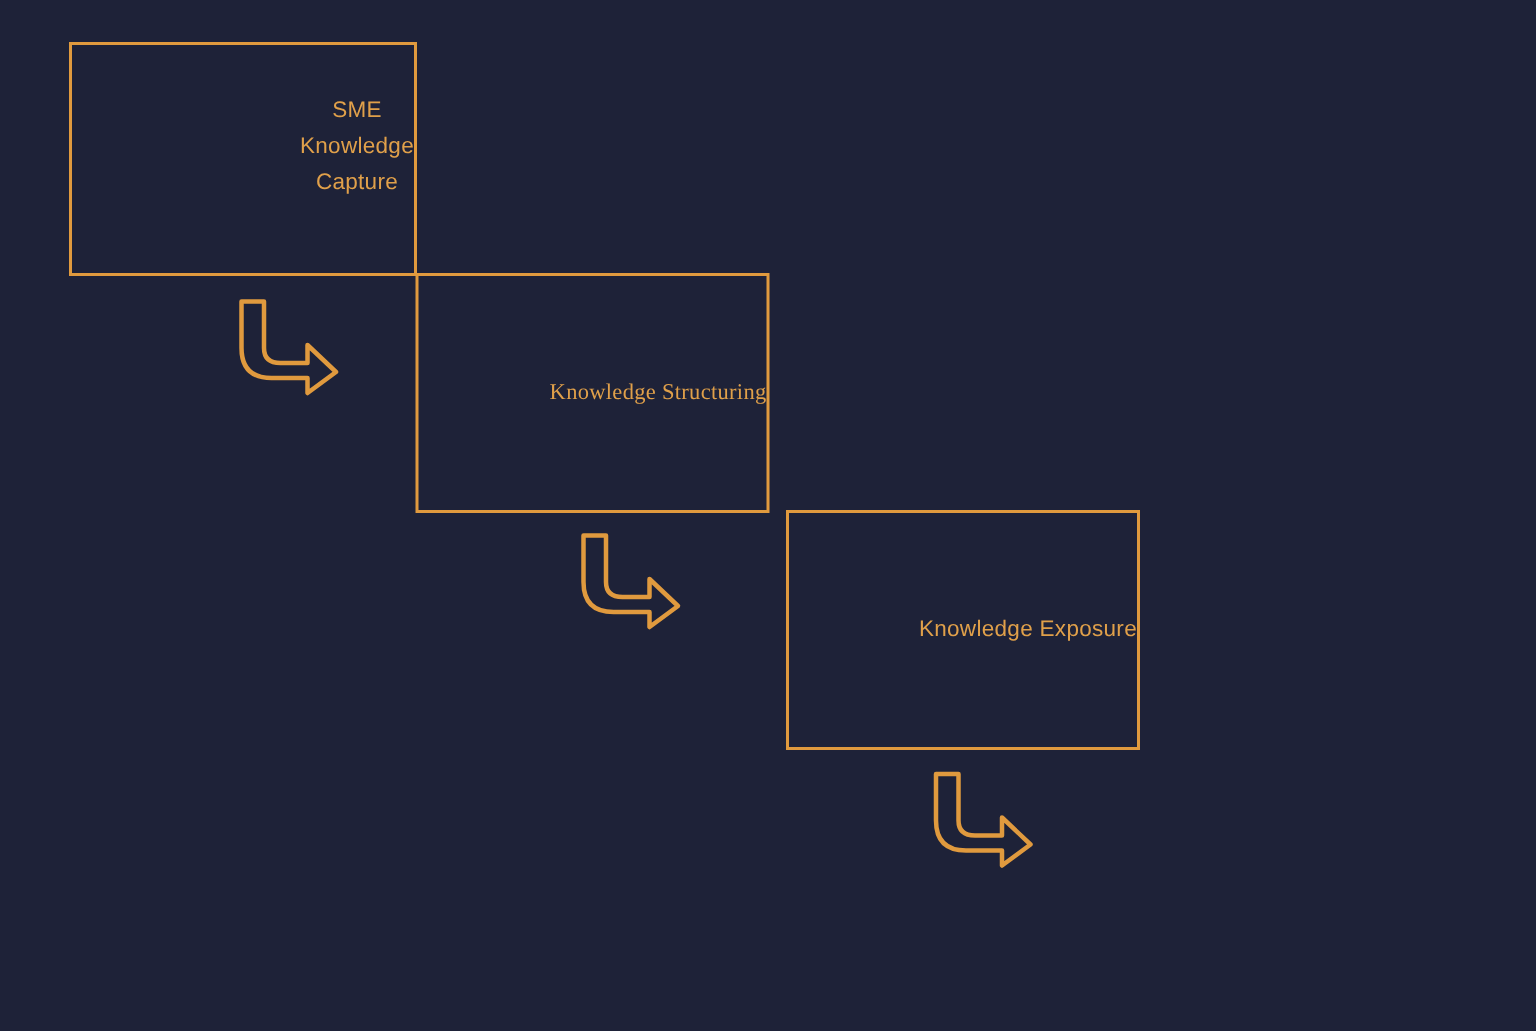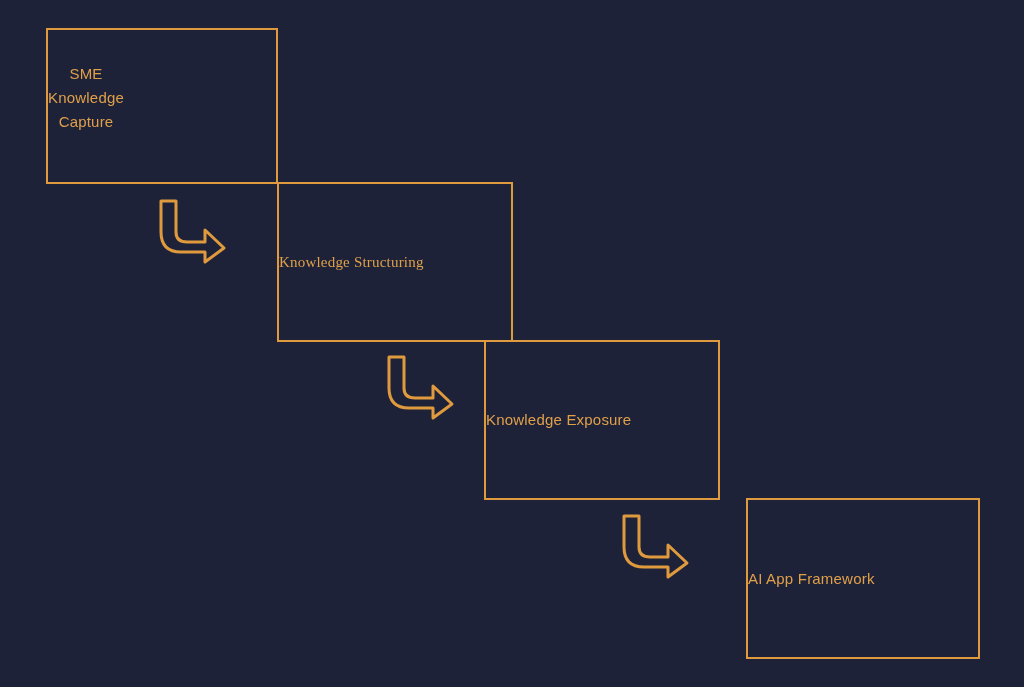--- a/index.html
+++ b/index.html
@@ -19,21 +19,21 @@
     height: 687px;
     background: #1e2238;
   }
   .stage-box {
     position: absolute;
     box-sizing: border-box;
     border: 2px solid #e09a3e;
     background: transparent;
     display: flex;
     align-items: center;
-    justify-content: flex-start;
+    justify-content: flex-end;
   }
   .stage-label {
     color: #e0a04a;
     font-family: "Liberation Sans", sans-serif;
     font-size: 15px;
     line-height: 24px;
     text-align: center;
     letter-spacing: 0.2px;
     white-space: pre-line;
     user-select: none;
@@ -56,25 +56,22 @@
 
 <div id="diagram-root" style="background: rgb(30, 34, 56); width: 1024px; height: 687px;">
     <div class="stage-box" style="left: 46px; top: 28px; width: 232px; height: 156px; border-color: rgb(224, 154, 62);">
       <div class="stage-label multiline" style="color: rgb(224, 160, 74);">SME
 Knowledge
 Capture</div>
     </div>
     <div class="stage-box" style="left: 277px; top: 182px; width: 236px; height: 160px; border-color: rgb(224, 154, 62);">
       <div class="stage-label" style="color: rgb(224, 160, 74); font-family: Liberation Serif, serif;">Knowledge Structuring</div>
     </div>
-    <div class="stage-box" style="left: 484px; top: 340px; width: 236px; height: 160px; border-color: rgb(224, 154, 62);">
+    <div class="stage-box" style="left: 524px; top: 340px; width: 236px; height: 160px; border-color: rgb(224, 154, 62);">
       <div class="stage-label" style="color: rgb(224, 160, 74);">Knowledge Exposure</div>
-    </div>
-    <div class="stage-box" style="left: 746px; top: 498px; width: 234px; height: 161px; border-color: rgb(224, 154, 62);">
-      <div class="stage-label" style="color: rgb(224, 160, 74);">AI App Framework</div>
     </div>
     <div class="flow-arrow" style="left: 158px; top: 200px; width: 68px; height: 62px;">
       <svg viewBox="0 0 68 62" width="68" height="62">
         <path d="M3 1 L18 1 L18 32 Q18 42 29 42 L47 42 L47 30 L66 48 L47 62 L47 52 L23 52 Q3 52 3 32 Z" fill="none" stroke="#e09a3e" stroke-width="3" stroke-linejoin="round" stroke-linecap="round"></path>
       </svg>
     </div>
     <div class="flow-arrow" style="left: 386px; top: 356px; width: 68px; height: 62px;">
       <svg viewBox="0 0 68 62" width="68" height="62">
         <path d="M3 1 L18 1 L18 32 Q18 42 29 42 L47 42 L47 30 L66 48 L47 62 L47 52 L23 52 Q3 52 3 32 Z" fill="none" stroke="#e09a3e" stroke-width="3" stroke-linejoin="round" stroke-linecap="round"></path>
       </svg>

